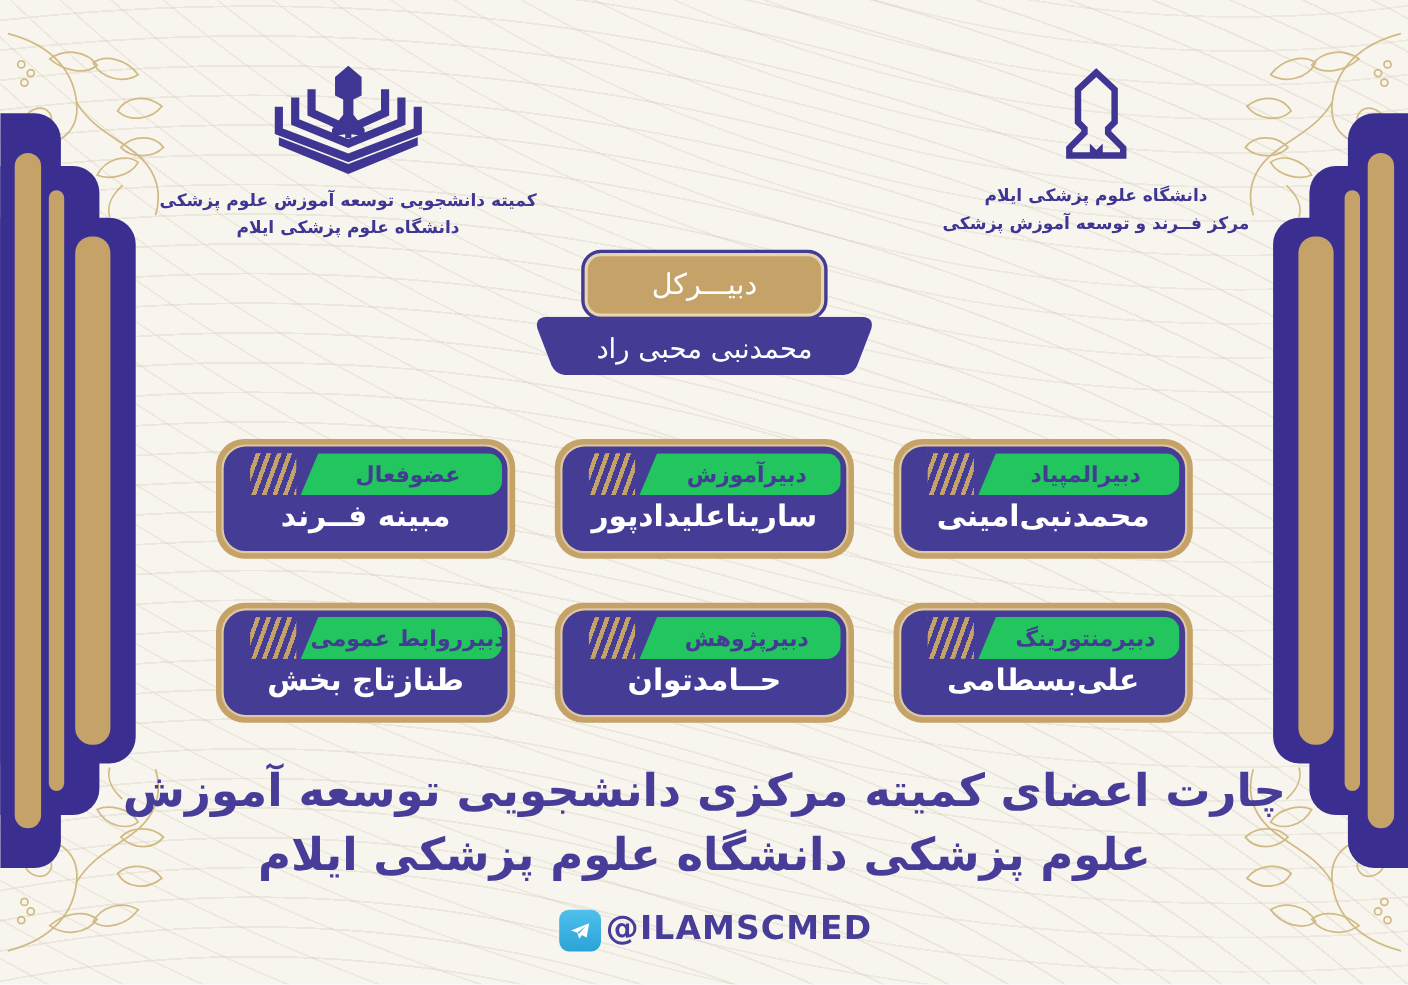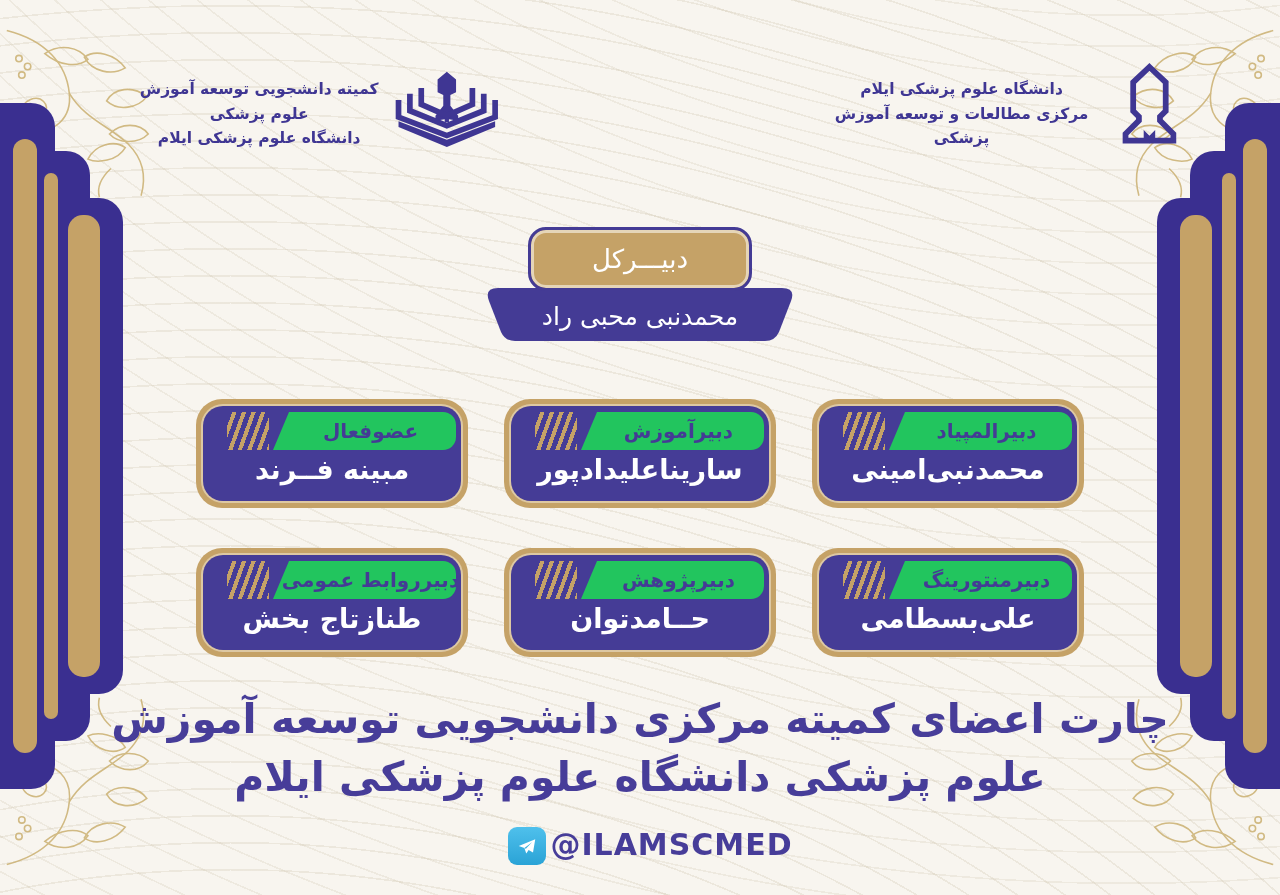--- a/index.html
+++ b/index.html
@@ -24,21 +24,21 @@
   .orn-bl{ left:-4px; bottom:-8px; transform:scale(-1,-1); }
   .orn-br{ right:-4px; bottom:-8px; transform:scaleY(-1); }
 
   
   .pillar{ position:absolute; top:85px; width:125px; height:722px; z-index:2; }
   .pillar svg{ width:100%; height:100%; }
   .pillar-left{ left:0; }
   .pillar-right{ right:0; transform:scaleX(-1); }
 
   
-  .logo-block{ position:absolute; display:flex; flex-direction:row; align-items:center; z-index:3; }
+  .logo-block{ position:absolute; display:flex; flex-direction:column; align-items:center; z-index:3; }
   .logo-left{ left:128px; top:58px; width:376px; }
   .logo-right{ left:808px; top:62px; width:376px; }
   .logo-left .logo-icon{ height:104px; margin-bottom:8px; }
   .logo-right .logo-icon{ height:98px; margin-bottom:6px; }
   .logo-text{ color:#3f3693; font-weight:bold; font-size:15.5px; line-height:1.6; text-align:center; }
 
   
   .chief{ position:absolute; top:227px; left:0; right:0; display:flex; flex-direction:column; align-items:center; z-index:4; }
   .chief-role{
     width:224px; height:64px; background:#c5a267; border:3px solid #443b95; border-radius:18px;
@@ -175,21 +175,21 @@
       <div>دانشگاه علوم پزشکی ایلام</div>
     </div>
   </div>
 
   <div class="logo-block logo-right">
     <svg class="logo-icon" viewBox="0 0 72 100">
       <path fill="none" stroke="#3F3693" stroke-width="6" stroke-linejoin="miter" d="M36,4 L53,20 L53,50 L47,56 L47,60 L61,74 L61,81 L39,81 L39,77 L36,80 L33,77 L33,81 L11,81 L11,74 L25,60 L25,56 L19,50 L19,20 Z"></path>
     </svg>
     <div class="logo-text">
       <div>دانشگاه علوم پزشکی ایلام</div>
-      <div>مرکزی مطالعات و توسعه آموزش پزشکی</div>
+      <div>مرکز فــرند و توسعه آموزش پزشکی</div>
     </div>
   </div>
 
   <div class="chief">
     <div class="chief-role">دبیـــرکل</div>
     <div class="chief-banner">
       <svg viewBox="0 0 312 53" preserveAspectRatio="none">
         <path fill="#443B95" d="M14,0 L298,0 Q312,0 307,13 L295,44 Q291,53 281,53 L31,53 Q21,53 17,44 L5,13 Q0,0 14,0 Z"></path>
       </svg>
       <div class="banner-text">محمدنبی محبی راد</div>

